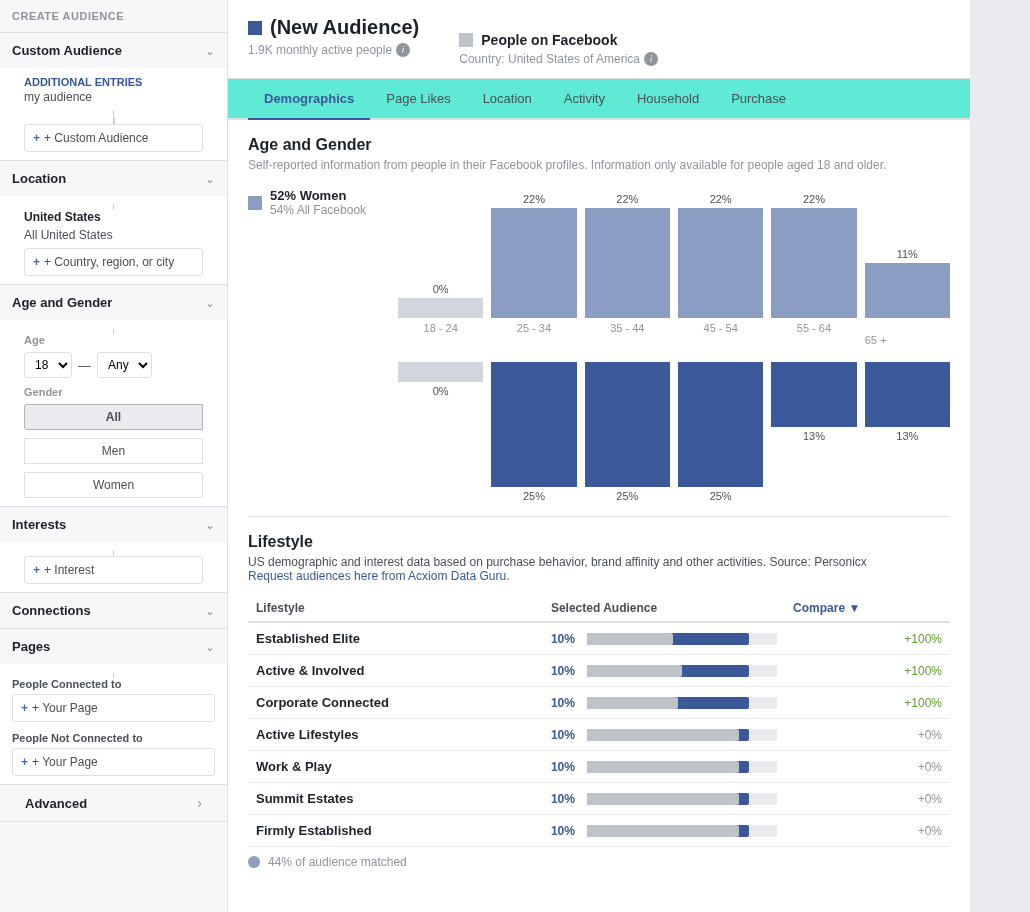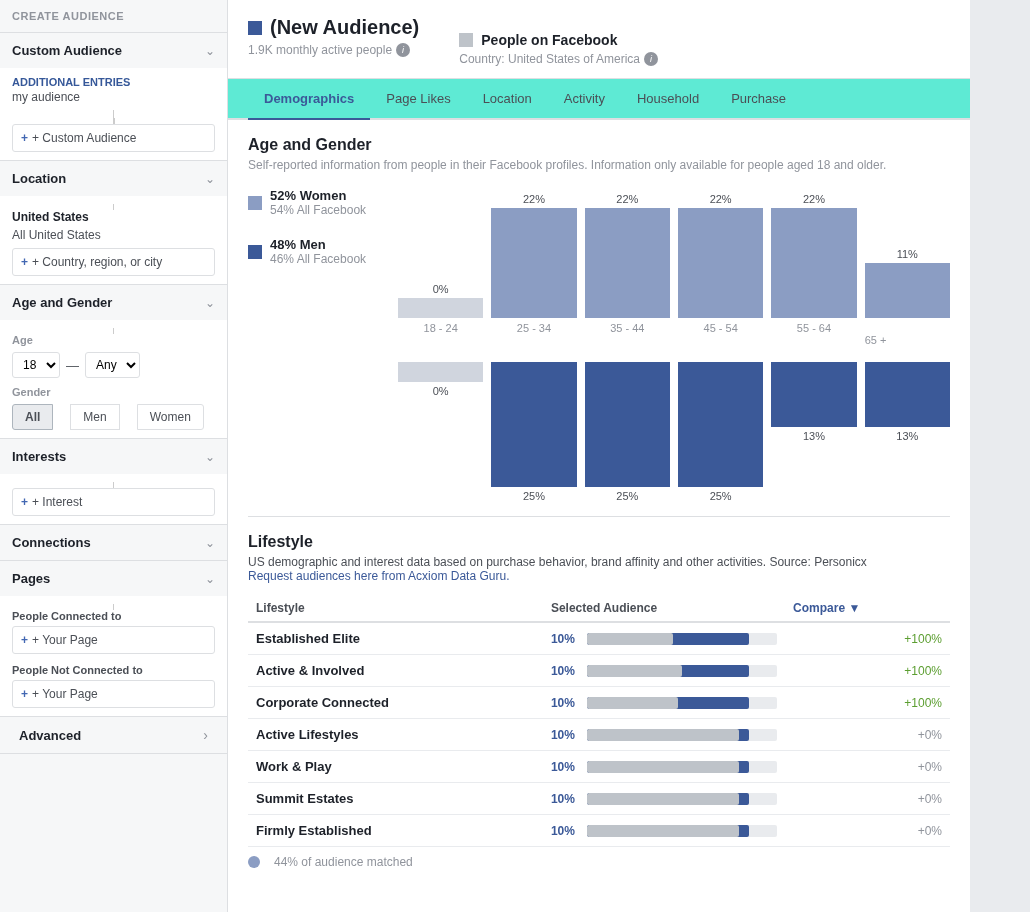--- a/index.html
+++ b/index.html
@@ -6,40 +6,40 @@
     body { font-family: -apple-system, BlinkMacSystemFont, 'Segoe UI', Helvetica, Arial, sans-serif; font-size: 13px; background: #e9ebee; color: #333; }
     .app-container { display: flex; width: 970px; min-height: 912px; background: #e9ebee; }
 
     
     .sidebar { width: 228px; background: #f6f7f8; border-right: 1px solid #dddfe2; flex-shrink: 0; }
     .sidebar-header { padding: 10px 12px; font-size: 11px; font-weight: 700; color: #90949c; text-transform: uppercase; letter-spacing: 0.5px; border-bottom: 1px solid #dddfe2; background: #f6f7f8; }
     .sidebar-section { border-bottom: 1px solid #dddfe2; }
     .sidebar-section-header { display: flex; align-items: center; justify-content: space-between; padding: 10px 12px; cursor: pointer; background: #f6f7f8; }
     .sidebar-section-title { font-size: 13px; font-weight: 600; color: #1d2129; }
     .chevron { font-size: 12px; color: #90949c; }
-    .sidebar-section-content { padding: 8px 12px; background: #fff; }
+    .sidebar-section-content { padding: 8px 24px; background: #fff; }
     .sidebar-label { font-size: 11px; font-weight: 700; color: #365899; text-transform: uppercase; margin-bottom: 2px; }
     .sidebar-sublabel { font-size: 12px; color: #4b4f56; margin-bottom: 6px; }
     .sidebar-input { width: 100%; border: 1px solid #dddfe2; border-radius: 3px; padding: 6px 8px; font-size: 12px; color: #4b4f56; background: #fff; display: flex; align-items: center; gap: 4px; cursor: pointer; }
     .sidebar-input-plus { color: #4267b2; font-weight: bold; }
     .sidebar-connector { width: 1px; height: 8px; background: #ccc; margin: 0 auto; }
     .section-bold { font-size: 12px; font-weight: 700; color: #1d2129; margin-bottom: 4px; }
     .section-normal { font-size: 12px; color: #4b4f56; margin-bottom: 6px; }
     .age-row { display: flex; align-items: center; gap: 6px; margin-bottom: 8px; }
     .age-select { border: 1px solid #dddfe2; border-radius: 3px; padding: 4px 6px; font-size: 12px; background: #fff; }
     .age-dash { color: #4b4f56; }
-    .gender-row { display: flex; gap: 17px; }
+    .gender-row { display: flex; gap: 8px; flex-direction: column; }
     .gender-btn { border: 1px solid #dddfe2; padding: 5px 12px; font-size: 12px; cursor: pointer; background: #fff; color: #4b4f56; }
     .gender-btn.active { background: #e9ebee; font-weight: 600; border-color: #adb5bd; }
     .gender-btn:first-child { border-radius: 3px 0 0 3px; }
     .gender-btn:last-child { border-radius: 0 3px 3px 0; text-align: center; }
     .gender-label { font-size: 11px; font-weight: 700; color: #90949c; margin-bottom: 6px; }
     .connections-section-content { padding: 8px 12px; background: #fff; }
     .conn-label { font-size: 11px; font-weight: 700; color: #4b4f56; margin-bottom: 4px; }
-    .advanced-row { display: flex; align-items: center; justify-content: space-between; padding: 10px 19px; background: #f6f7f8; border-bottom: 1px solid #dddfe2; }
+    .advanced-row { display: flex; align-items: center; justify-content: space-between; padding: 10px 25px; background: #f6f7f8; border-bottom: 1px solid #dddfe2; }
     .advanced-title { font-size: 13px; font-weight: 600; color: #1d2129; }
     .arrow-right { color: #90949c; font-size: 14px; }
 
     
     .main-content { flex: 1; background: #fff; overflow-y: auto; }
     .audience-header { padding: 16px 20px 12px; border-bottom: 1px solid #dddfe2; display: flex; align-items: flex-start; gap: 40px; }
     .audience-primary { display: flex; flex-direction: column; }
     .audience-title { display: flex; align-items: center; gap: 8px; font-size: 20px; font-weight: 600; color: #1d2129; margin-bottom: 4px; }
     .audience-title-icon { width: 14px; height: 14px; background: #3b5998; flex-shrink: 0; }
     .audience-subtitle { font-size: 12px; color: #90949c; display: flex; align-items: center; gap: 4px; }
@@ -72,21 +72,21 @@
     .lifestyle-link { color: #3b5998; text-decoration: none; }
     .lifestyle-table { width: 100%; border-collapse: collapse; margin-top: 12px; }
     .lifestyle-table th { font-size: 12px; font-weight: 700; color: #4b4f56; padding: 6px 8px; border-bottom: 2px solid #dddfe2; text-align: left; }
     .lifestyle-table th.compare { color: #3b5998; cursor: pointer; }
     .lifestyle-table td { padding: 8px 8px; border-bottom: 1px solid #e9ebee; font-size: 13px; color: #1d2129; vertical-align: middle; }
     .bar-cell { display: flex; align-items: center; gap: 8px; }
     .bar-pct { font-size: 12px; color: #3b5998; font-weight: 600; width: 28px; flex-shrink: 0; }
     .bar-track { flex: 1; height: 12px; background: #e9ebee; border-radius: 2px; overflow: hidden; position: relative; }
     .bar-fill-dark { height: 100%; background: #3b5998; border-radius: 2px; }
     .bar-fill-light { height: 100%; background: #bec3c9; position: absolute; top: 0; left: 0; border-radius: 2px; }
-    .audience-matched { font-size: 12px; color: #90949c; padding: 8px 0; display: flex; align-items: center; gap: 14px; }
+    .audience-matched { font-size: 12px; color: #90949c; padding: 8px 0; display: flex; align-items: center; gap: 8px; }
     .matched-icon { width: 12px; height: 12px; border-radius: 50%; background: #8b9dc3; flex-shrink: 0; }
   </style>
 </head>
 <body>
 
 <div class="app-container">
 
   <div class="sidebar">
     <div class="sidebar-header">Create Audience</div>
 
@@ -240,27 +240,20 @@
 
           <div style="min-width:130px;">
             <div class="legend-item">
               <div class="legend-square" style="background:#8b9dc3;"></div>
               <div>
                 <div class="legend-text">52% Women</div>
                 <div class="legend-subtext">54% All Facebook</div>
               </div>
             </div>
             <div style="height:20px;"></div>
-            <div class="legend-item">
-              <div class="legend-square" style="background:#3b5998;"></div>
-              <div>
-                <div class="legend-text">48% Men</div>
-                <div class="legend-subtext">46% All Facebook</div>
-              </div>
-            </div>
           </div>
 
           <div style="flex:1;">
 
             <div style="display:flex;gap:8px;align-items:flex-end;height:130px;">
               <div style="display:flex;flex-direction:column;align-items:center;flex:1;">
                 <span style="font-size:11px;color:#4b4f56;margin-bottom:3px;">0%</span>
                 <div style="width:100%;height:20px;background:#d0d5de;"></div>
               </div>
               <div style="display:flex;flex-direction:column;align-items:center;flex:1;">

